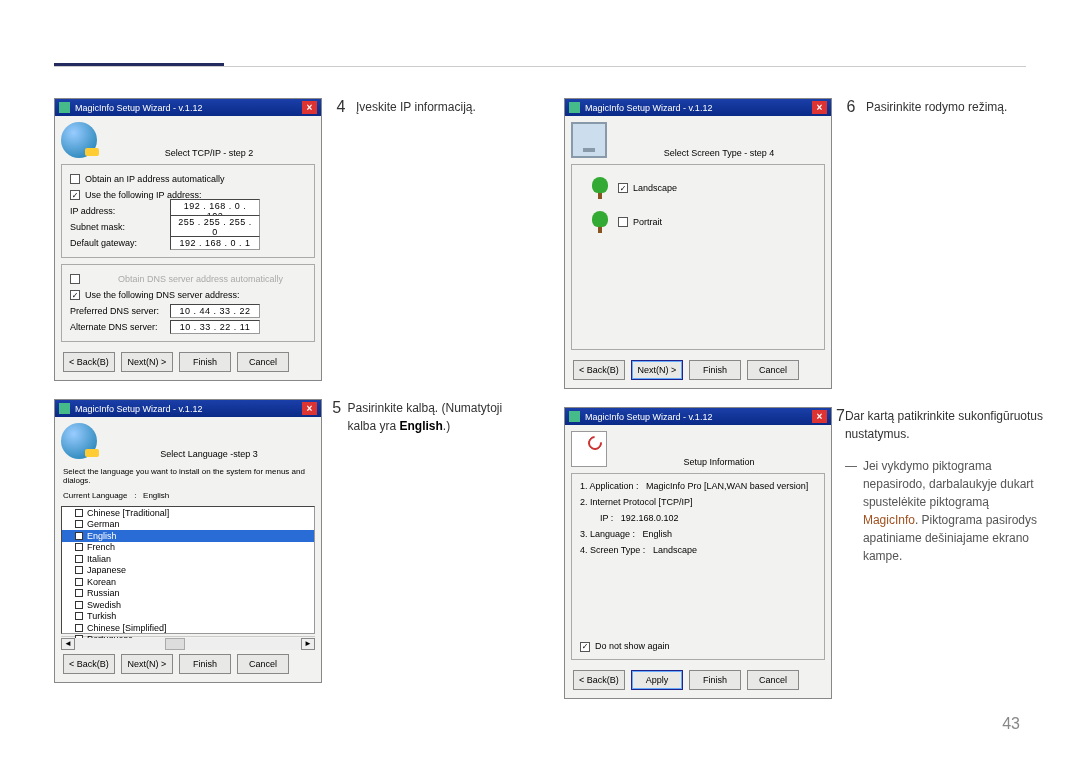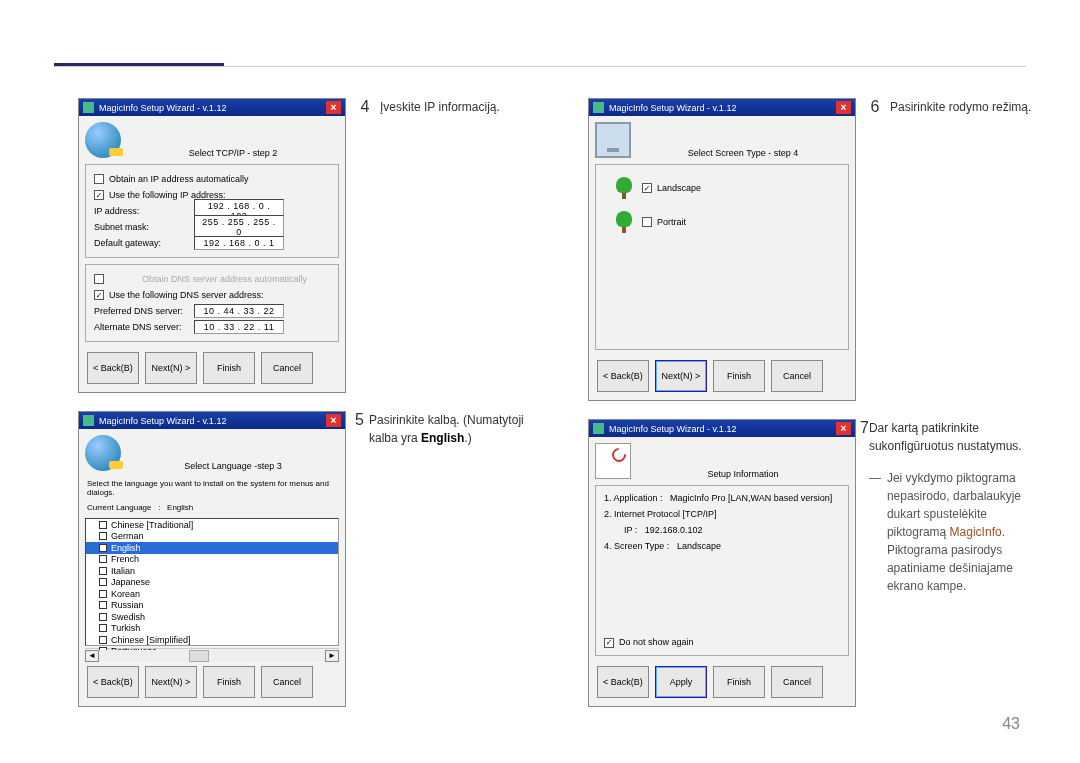--- a/index.html
+++ b/index.html
@@ -1,21 +1,21 @@
 <!DOCTYPE html>
 <html><head>
 <meta charset="utf-8">
 <style>
   * { box-sizing: border-box; margin: 0; padding: 0; }
   body { width: 1080px; height: 763px; font-family: Arial, sans-serif; background: #fff; position: relative; }
   .header-line { position: absolute; left: 54px; top: 66px; right: 54px; height: 1px; background: #ccc; }
   .header-accent { position: absolute; left: 54px; top: 63px; width: 170px; height: 3px; background: #222a60; }
   .layout { position: absolute; left: 54px; top: 98px; display: flex; gap: 30px; }
   .col { display: flex; flex-direction: column; width: 480px; }
-  .block { display: flex; margin-bottom: 18px; margin-left: 24px; }
+  .block { display: flex; margin-bottom: 18px; }
   .panel-wrap { width: 272px; }
   .desc { flex: 1; display: flex; }
   .step-num { font-size: 16px; color: #333; width: 30px; text-align: center; font-weight: 400; }
   .step-txt { font-size: 12px; color: #333; line-height: 1.5; }
   .step-txt b { color: #000; }
   .note { font-size: 12px; color: #555; line-height: 1.5; padding-left: 18px; position: relative; }
   .note:before { content: "―"; position: absolute; left: 0; top: 0; color: #555; }
   .note .mi { color: #a05020; }
   .pnum { position: absolute; right: 60px; bottom: 30px; font-size: 16px; color: #888; }
 
@@ -36,21 +36,21 @@
   .doc:after { content: ""; position: absolute; right: 4px; top: 4px; width: 10px; height: 10px; border: 2px solid #c33; border-radius: 50%; border-top-color: transparent; transform: rotate(40deg); }
   .hdr-txt { font-size: 9px; text-align: center; flex: 1; }
   .frame { border: 1px solid #aaa; padding: 6px 8px; margin-bottom: 6px; font-size: 9px; }
   .row { display: flex; align-items: center; height: 16px; }
   .row .lab { width: 100px; }
   .row .val { border: 1px inset #999; background: #fff; padding: 1px 4px; width: 90px; text-align: center; letter-spacing: 0.5px; }
   .cb { width: 10px; height: 10px; border: 1px solid #555; margin-right: 5px; display: inline-flex; align-items: center; justify-content: center; font-size: 8px; background: #fff; }
   .cb.on:after { content: "✓"; color: #000; }
   .dim { color: #aaa; gap: 33px; }
   .btns { display: flex; gap: 6px; justify-content: flex-start; padding: 4px 2px 2px; }
-  .btn { width: 52px; height: 32px; border: 1px solid #888; background: #e8e8e6; font-size: 9px; display: inline-flex; align-items: center; justify-content: center; }
+  .btn { width: 52px; height: 20px; border: 1px solid #888; background: #e8e8e6; font-size: 9px; display: inline-flex; align-items: center; justify-content: center; }
   .btn.hl { border: 1px solid #228; box-shadow: inset 0 0 0 1px #6af; }
 
   
   .opt { display: flex; align-items: center; margin: 6px 0 12px 10px; }
   .tree { width: 20px; height: 22px; margin-right: 8px; position: relative; }
   .tree:before { content: ""; position: absolute; bottom: 0; left: 8px; width: 4px; height: 8px; background: #852; }
   .tree:after { content: ""; position: absolute; top: 0; left: 2px; width: 16px; height: 16px; background: #3a3; border-radius: 50% 50% 40% 40%; }
 
   
   .small { font-size: 8px; padding: 2px 2px 4px; }
@@ -289,20 +289,21 @@
           </div>
           <div class="body">
             <div class="hdr">
               <div class="hdr-ico doc"></div>
               <div class="hdr-txt">Setup Information</div>
             </div>
             <div class="tall-frame">
               <div class="info-line"><span>1. Application :</span>&nbsp;&nbsp;&nbsp;<span>MagicInfo Pro [LAN,WAN based version]</span></div>
               <div class="info-line">2. Internet Protocol [TCP/IP]</div>
               <div class="info-line" style="padding-left:26px;"><span>IP :</span>&nbsp;&nbsp;&nbsp;<span>192.168.0.102</span></div>
+              <div class="info-line"><span>3. Language :</span>&nbsp;&nbsp;&nbsp;<span>English</span></div>
               <div class="info-line"><span>4. Screen Type :</span>&nbsp;&nbsp;&nbsp;<span>Landscape</span></div>
               <div class="gap"></div>
               <div class="info-line"><span class="cb on"></span><span>Do not show again</span></div>
             </div>
             <div class="btns">
               <span class="btn">&lt; Back(B)</span>
               <span class="btn hl">Apply</span>
               <span class="btn">Finish</span>
               <span class="btn">Cancel</span>
             </div>

